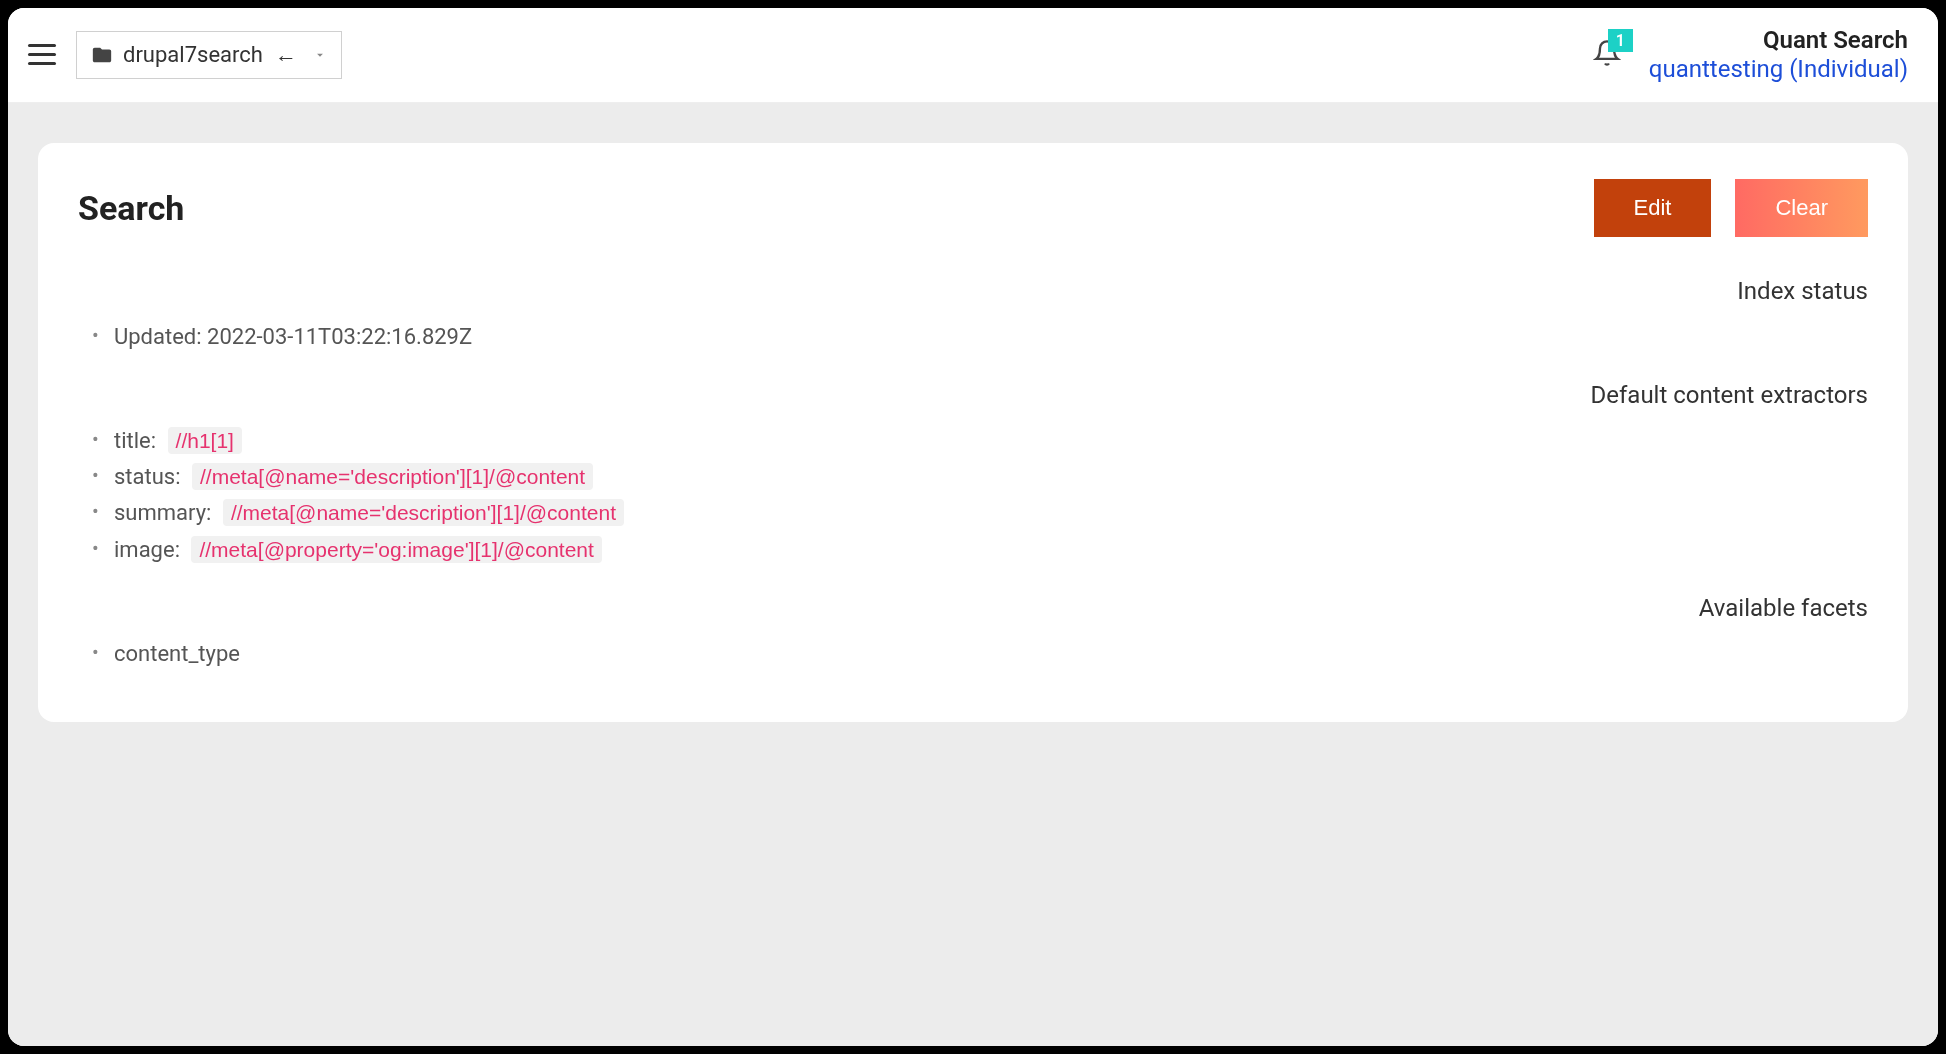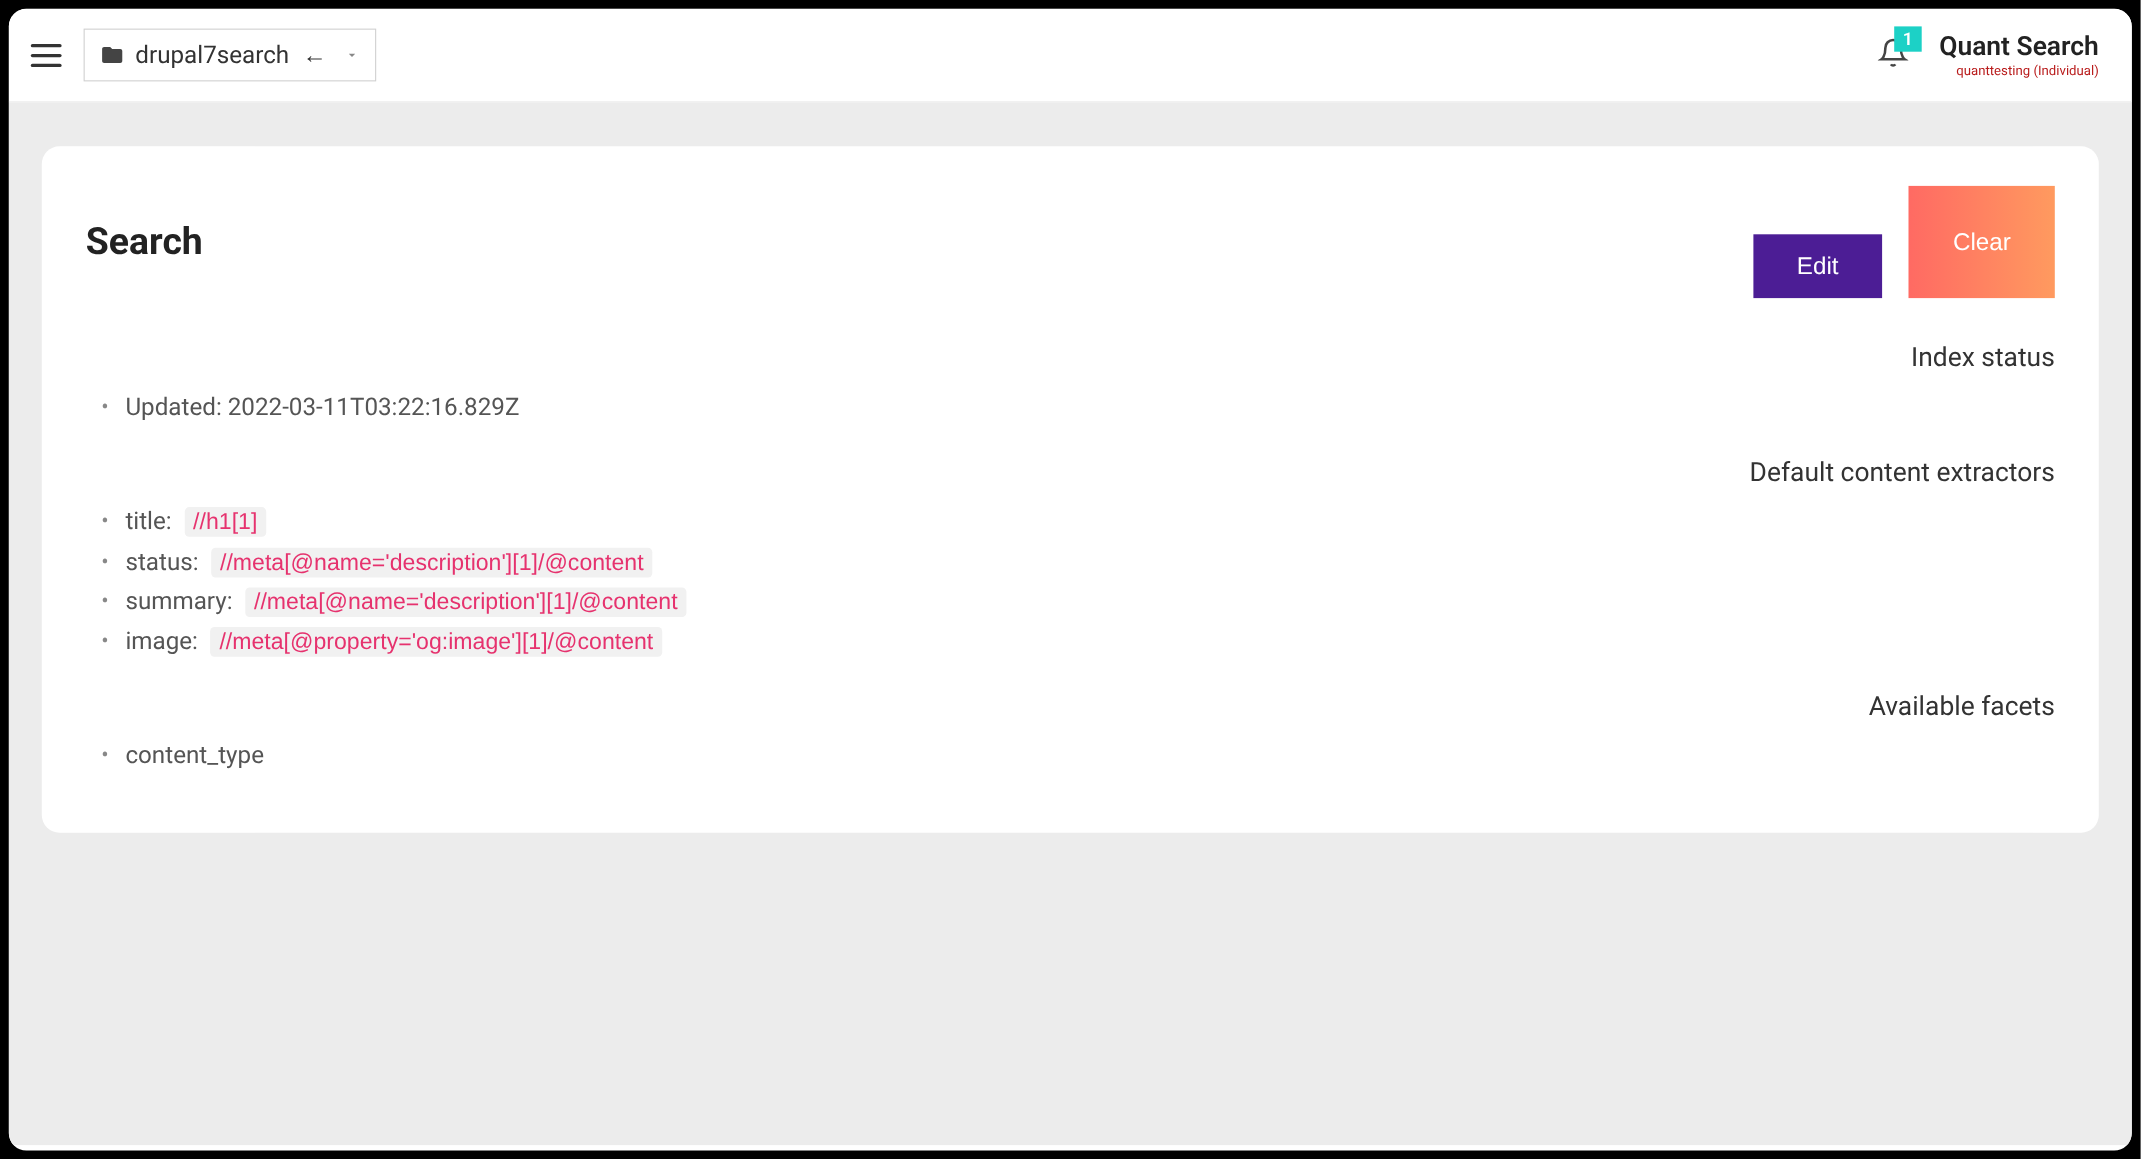--- a/index.html
+++ b/index.html
@@ -99,22 +99,22 @@
     .account-info {
       text-align: right;
     }
     .account-name {
       font-size: 24px;
       font-weight: 600;
       color: #222;
       line-height: 1.2;
     }
     .account-sub {
-      font-size: 12px;
-      color: #b91c1c;
+      font-size: 24px;
+      color: #1d4ed8;
       line-height: 1.2;
     }
     .content-area {
       background: #ececec;
       padding: 40px 30px 20px 30px;
       min-height: calc(100% - 90px);
     }
     .card {
       background: #fff;
       border-radius: 16px;
@@ -137,22 +137,21 @@
     }
     .btn {
       padding: 16px 40px;
       font-size: 22px;
       border: none;
       cursor: pointer;
       color: #fff;
       font-weight: 400;
     }
     .btn-edit {
-      background: #4c1d95;
-      margin-top: 44px;
+      background: #c2410c;
     }
     .btn-clear {
       background: linear-gradient(90deg, #ff6a63 0%, #ff9a5f 100%);
     }
     .section-heading {
       font-size: 24px;
       font-weight: 400;
       color: #333;
       margin-bottom: 14px;
       margin-top: 26px;

